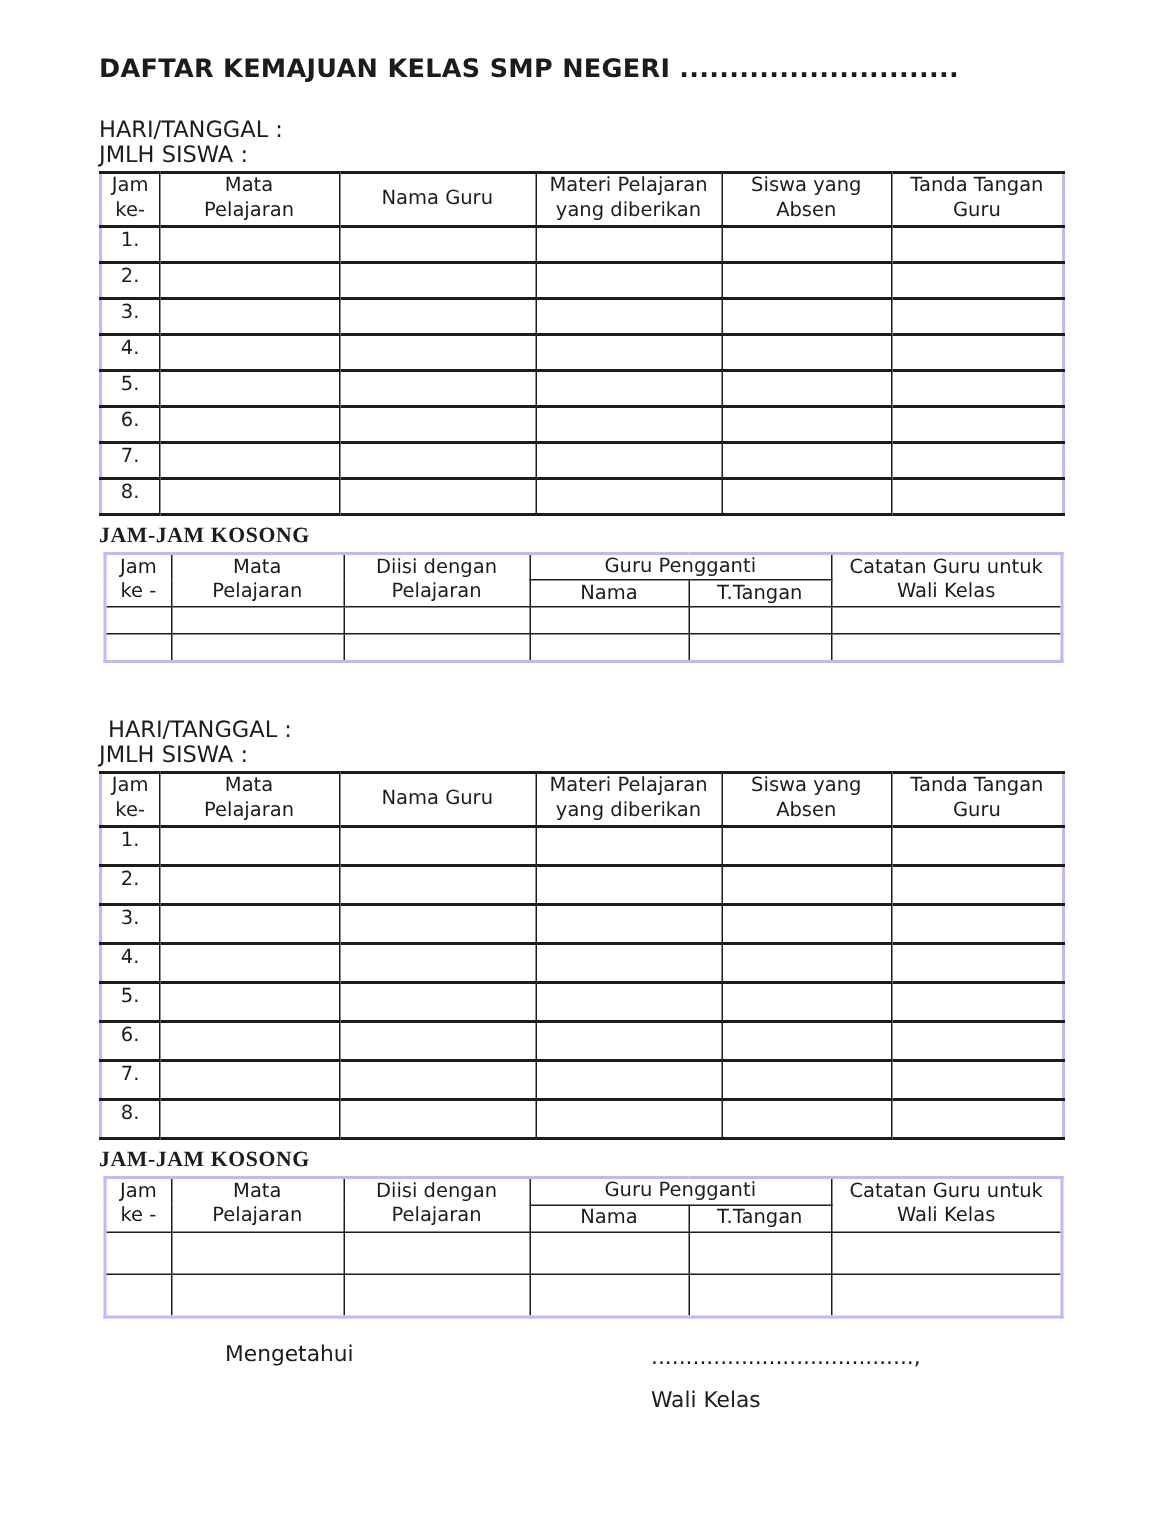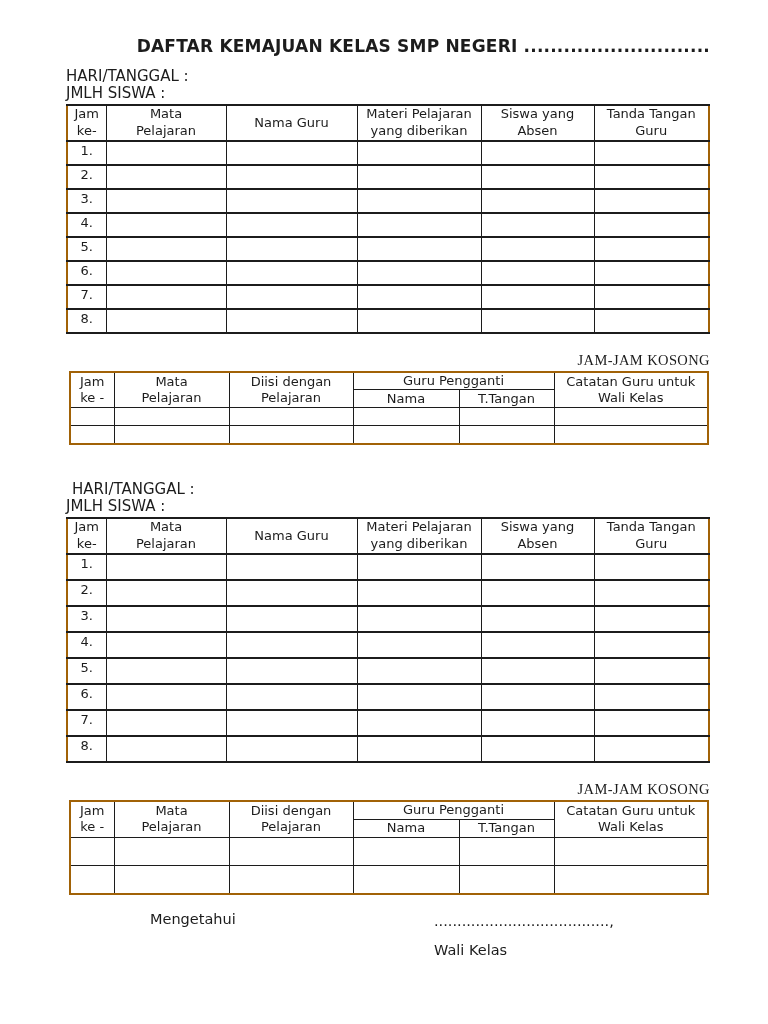--- a/index.html
+++ b/index.html
@@ -3,48 +3,48 @@
 <meta charset="utf-8">
 <style>
   html,body{margin:0;padding:0;}
   body{
     width:768px;height:1024px;background:#ffffff;color:#1c1c1c;
     font-family:"DejaVu Sans","Liberation Sans",sans-serif;
     -webkit-font-smoothing:antialiased;overflow:hidden;
   }
   .page{padding:36px 58px 0 66px;}
   .doc-title{
-    font-size:17px;font-weight:bold;text-align:right;
-    margin:0 0 12px 0;letter-spacing:0.2px;white-space:nowrap;
+    font-size:17px;font-weight:bold;text-align:left;
+    margin:0 0 22px 0;letter-spacing:0.2px;white-space:nowrap;
   }
   .label{font-weight:normal;font-size:15px;line-height:17px;}
   .label.indent{padding-left:6px;}
   .sec2-top{margin-top:36px;}
 
-  table{border-collapse:collapse;table-layout:fixed;border:2px solid #a16207;}
+  table{border-collapse:collapse;table-layout:fixed;border:2px solid #c4b5fd;}
   th,td{padding:0;}
   .main-table{width:642px;margin-top:2px;}
   .main-table th,.main-table td{
     border:1px solid #1c1c1c;border-top-width:2px;border-bottom-width:2px;
     font-weight:normal;font-size:13px;
   }
   .main-table thead th{
     height:34px;text-align:center;vertical-align:middle;
     white-space:pre-line;line-height:1.3;
   }
   .main-table tbody td{vertical-align:top;}
   .main-table tbody td.num{text-align:center;padding-top:1px;}
   .sec1 .main-table tbody td{height:21px;}
   .sec2 .main-table tbody td{height:23px;}
   .c1{width:39px}.c2{width:120px}.c3{width:131px}.c4{width:124px}.c5{width:113px}.c6{width:115px}
 
   .kosong-title{
-    text-align:right;font-family:"Liberation Serif","DejaVu Serif",serif;
-    font-weight:normal;font-size:14.5px;letter-spacing:0.4px;
-    margin:18px 0 2px 0;
+    text-align:left;font-family:"Liberation Serif","DejaVu Serif",serif;
+    font-weight:bold;font-size:14.5px;letter-spacing:0.4px;
+    margin:5px 0 2px 0;
   }
   .kosong-table{width:638px;margin-left:3px;}
   .kosong-table th,.kosong-table td{
     border:1px solid #1c1c1c;font-weight:normal;font-size:13px;
     text-align:center;vertical-align:middle;white-space:pre-line;line-height:1.25;
   }
   .kosong-table thead tr.hr1 th{height:16px;}
   .kosong-table thead tr.hr2 th{height:17px;margin-left:20px;}
   .sec1 .kosong-table tbody td{height:17px;}
   .sec2 .kosong-table tbody td{height:27px;}

